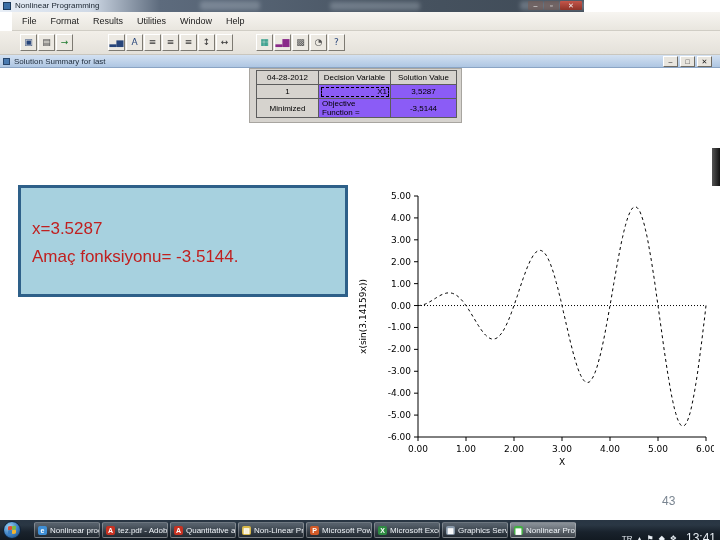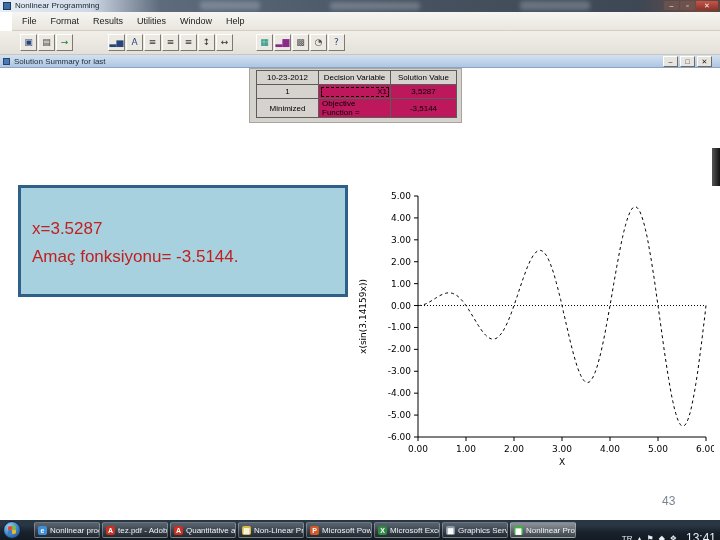--- a/index.html
+++ b/index.html
@@ -1,21 +1,21 @@
 <!DOCTYPE html>
 <html><head>
 <meta charset="utf-8">
 <style>
   * { margin:0; padding:0; box-sizing:border-box; }
   html,body { width:720px; height:540px; overflow:hidden; }
   body { font-family:"Liberation Sans", sans-serif; }
   .desktop { position:relative; width:720px; height:540px; background:#fff; overflow:hidden; }
 
   
-  .titlebar { position:absolute; left:0; top:0; width:720px; height:12px;
+  .titlebar { position:absolute; left:0; top:0; width:584px; height:12px;
     background:linear-gradient(90deg,#e8eef6 0,#cfd9e6 90px,#5d6b7d 160px,#46525f 420px,#3d4854 640px,#6e4a44 700px,#5a4540 720px);
     overflow:hidden;padding-left:32px; }
   .glass-smudge { position:absolute; background:#cfd8e2; opacity:.28; filter:blur(2px); border-radius:3px; }
   .titlebar .app-icon16 { position:absolute; left:3px; top:2px; width:8px; height:8px;
     background:#3a6ea5; border:1px solid #1c3document; border:1px solid #1c3a5c; }
   .titlebar .title-text { position:absolute; left:15px; top:1px; font-size:8px; color:#1b2530; }
   .win-controls { position:absolute; right:2px; top:1px; display:flex; gap:1px; }
   .win-btn { width:15px; height:9px; font-size:7px; line-height:9px; text-align:center;
     color:#f2f2f2; background:rgba(120,90,80,.55); border-radius:1px; }
   .win-btn.close { width:22px; background:linear-gradient(#c4564a,#8e3328); }
@@ -46,21 +46,21 @@
     font-size:7px; line-height:9px; text-align:center; color:#222; }
 
   .content { position:absolute; left:0; top:68px; width:720px; height:452px; background:#ffffff; }
 
   
   .table-panel { position:absolute; left:249px; top:0; width:213px; height:55px;
     background:#d6d3ce; border:1px solid #a8a5a0; padding:1px 0 0 6px; }
   .sol-table { border-collapse:collapse; }
   .sol-table td { border:1px solid #5c5c5c; font-size:8px; height:14px; padding:0 3px; color:#000; }
   .cell-gray { background:#d6d3ce; text-align:center; }
-  .cell-white { background:#be185d; }
+  .cell-white { background:#8b5cf6; }
   .cell-num { text-align:center; }
   .cell-selected { outline:1px dashed #000; outline-offset:-3px; text-align:right; }
   .c1 { width:62px; } .c2 { width:72px; } .c3 { width:66px; }
 
   
   .callout { position:absolute; left:18px; top:117px; width:330px; height:112px;
     background:#a7d1df; border:3px solid #2e6089; padding:27px 0 0 11px; }
   .callout div { font-size:17px; color:#c02020; line-height:28px; }
 
   
@@ -155,21 +155,21 @@
         <div class="child-btn">✕</div>
       </div>
   </div>
 
   <div class="content">
 
     <div class="table-panel">
       <table class="sol-table">
         <tbody>
             <tr>
-          <td class="cell-gray c1">10-23-2012</td>
+          <td class="cell-gray c1">04-28-2012</td>
           <td class="cell-gray c2">Decision Variable</td>
           <td class="cell-gray c3">Solution Value</td>
         </tr>
         <tr>
           <td class="cell-gray c1">1</td>
           <td class="cell-white cell-selected c2">X1</td>
           <td class="cell-white cell-num c3">3,5287</td>
         </tr>
         <tr>
           <td class="cell-gray c1">Minimized</td>

